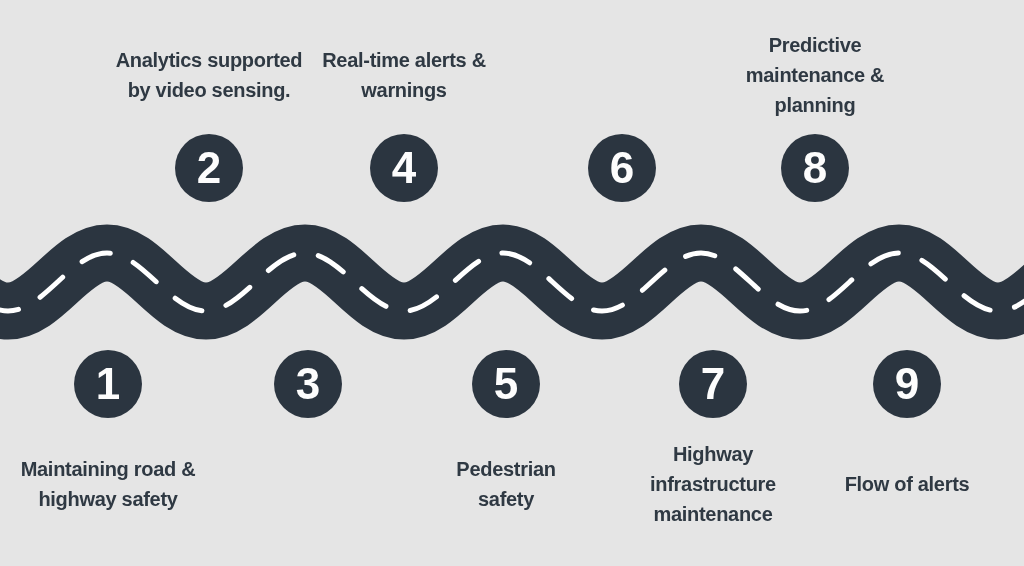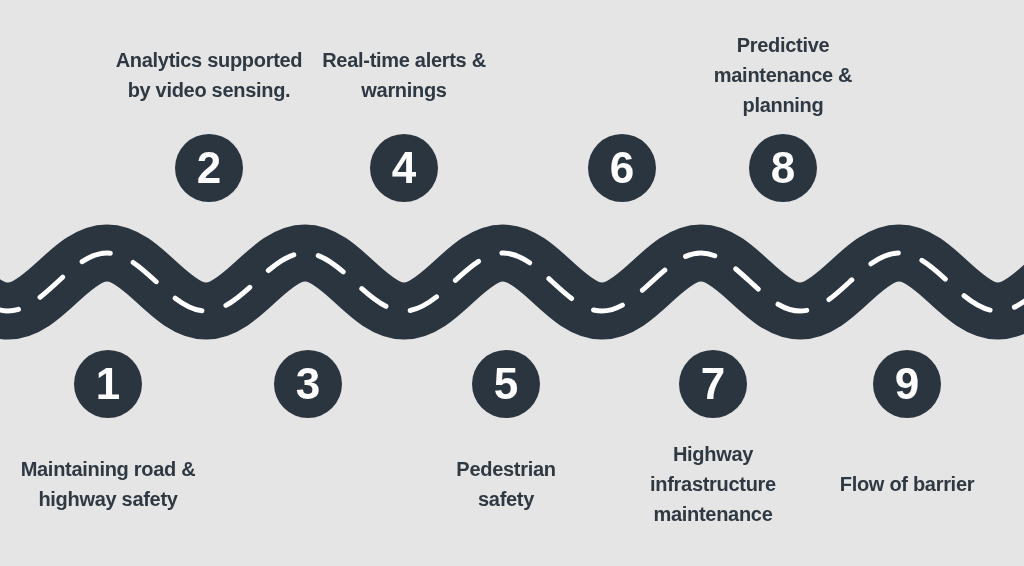--- a/index.html
+++ b/index.html
@@ -112,21 +112,21 @@
 warnings</div>
     <div class="step-circle">
       <span class="step-number">4</span>
     </div>
   </div>
   <div class="step step-top" style="left:507px">
     <div class="step-circle">
       <span class="step-number">6</span>
     </div>
   </div>
-  <div class="step step-top" style="left:668px">
+  <div class="step step-top" style="left:700px">
     <div class="step-label">Predictive
 maintenance &amp;
 planning</div>
     <div class="step-circle">
       <span class="step-number">8</span>
     </div>
   </div>
 
   <div class="step step-bottom" style="left:-7px">
     <div class="step-circle">
@@ -152,16 +152,16 @@
       <span class="step-number">7</span>
     </div>
     <div class="step-label">Highway
 infrastructure
 maintenance</div>
   </div>
   <div class="step step-bottom" style="left:792px">
     <div class="step-circle">
       <span class="step-number">9</span>
     </div>
-    <div class="step-label">Flow of barrier</div>
+    <div class="step-label">Flow of alerts</div>
   </div>
 
 </div>
 
 </body></html>

